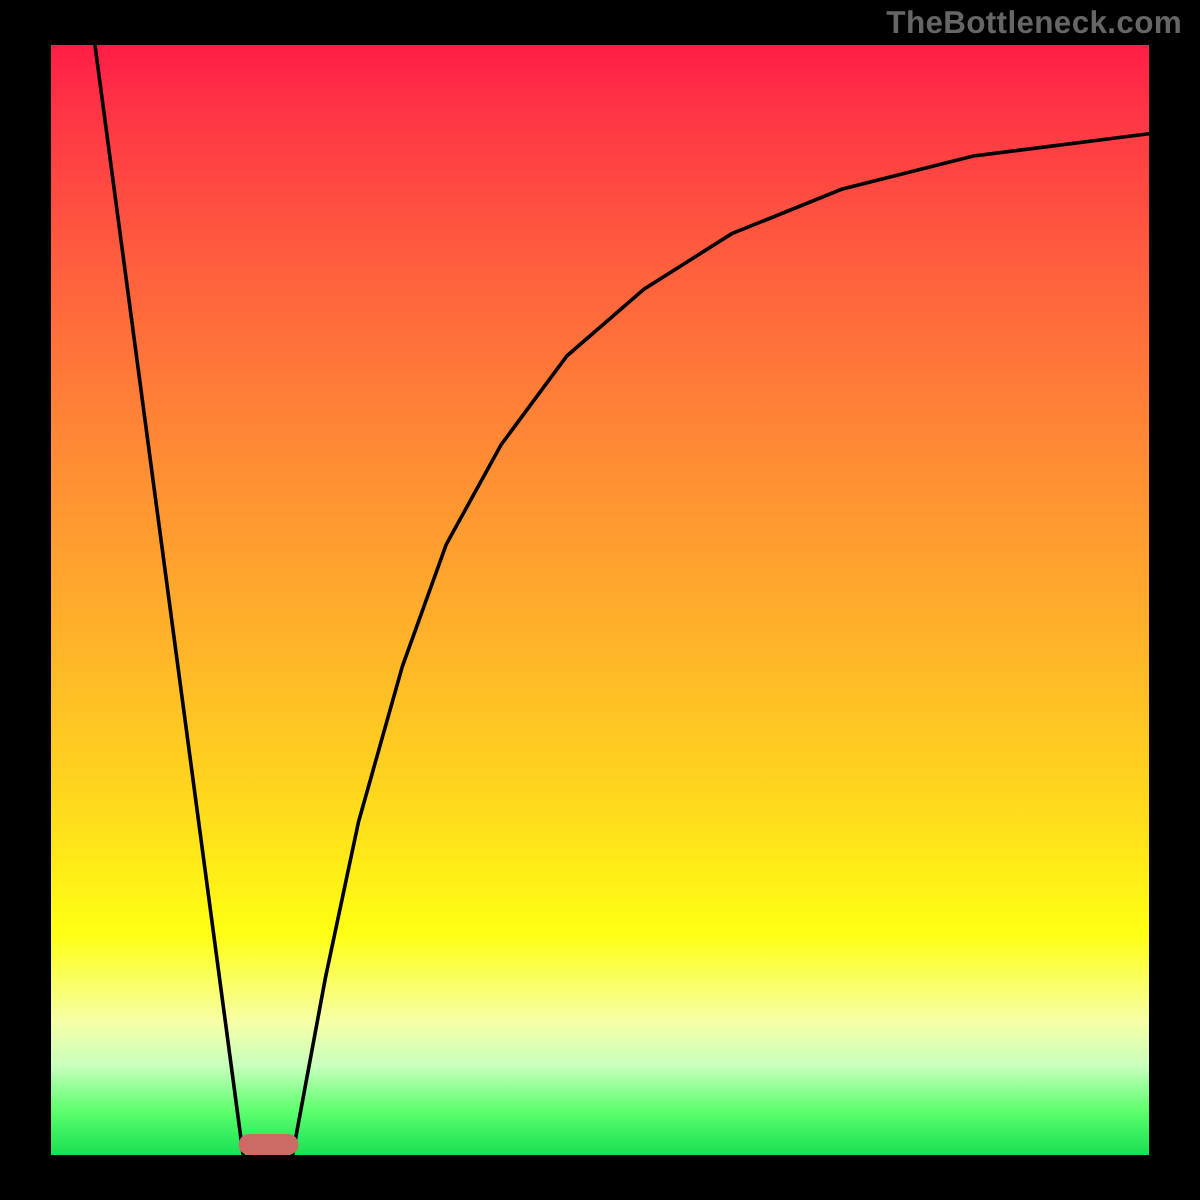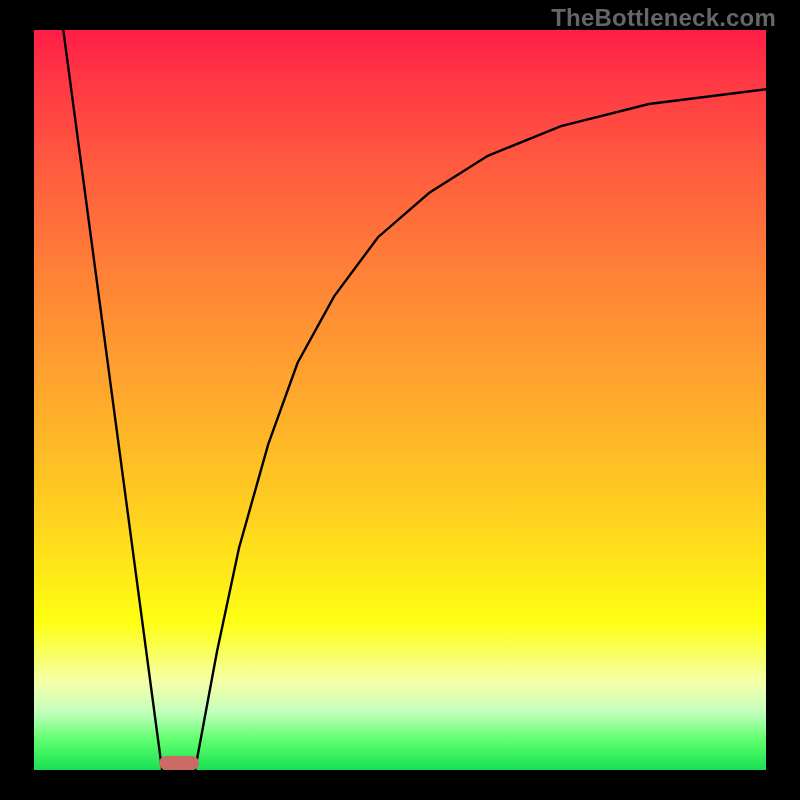--- a/index.html
+++ b/index.html
@@ -13,23 +13,23 @@
   }
   .frame {
     position: relative;
     width: 800px;
     height: 800px;
     background: #000;
   }
   .watermark {
     position: absolute;
     top: 4px;
-    right: 24px;
+    right: 12px;
     color: #666;
-    font-size: 24px;
+    font-size: 21px;
     font-weight: bold;
     letter-spacing: 0.2px;
     z-index: 20;
   }
   .plot-area {
     position: absolute;
     left: 34px;
     top: 30px;
     width: 732px;
     height: 740px;

